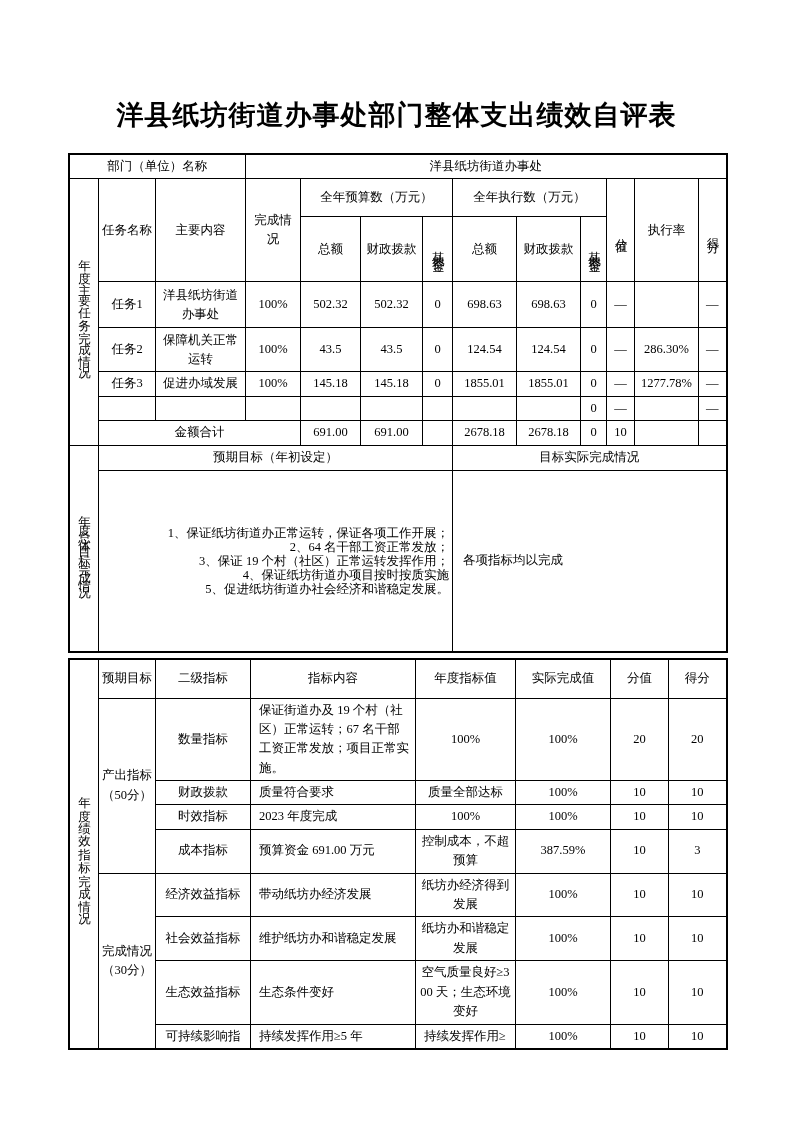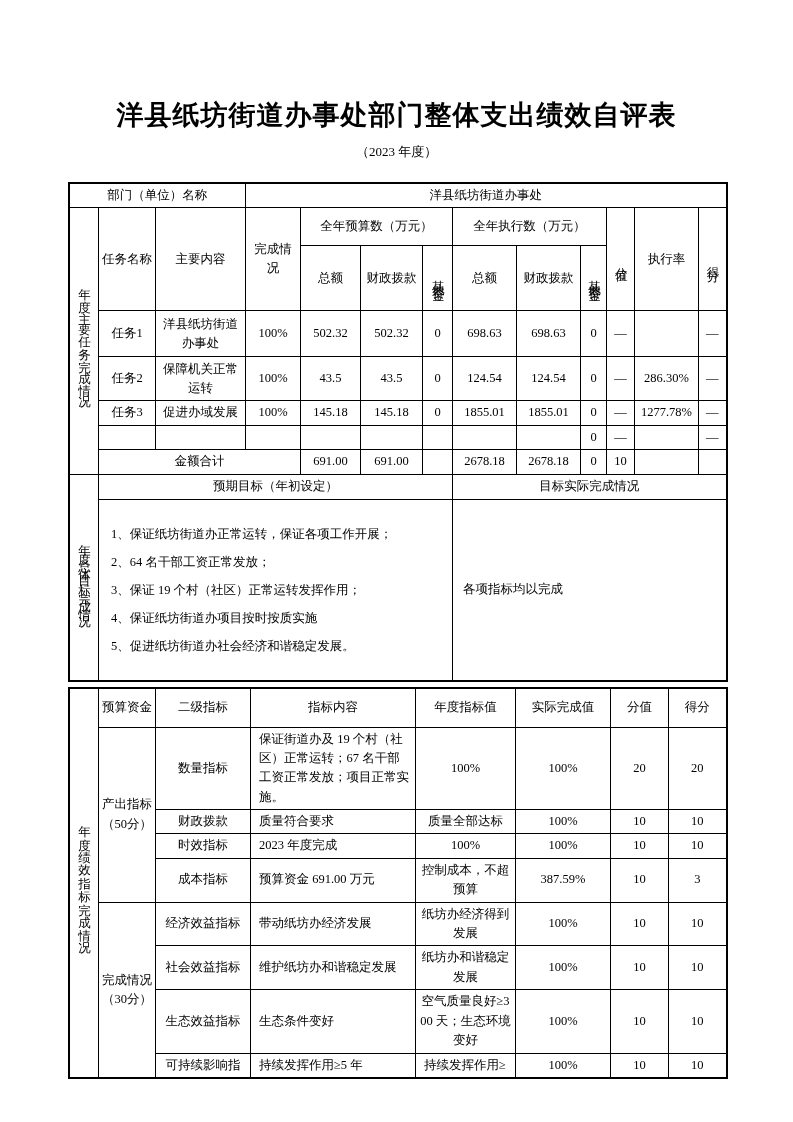--- a/index.html
+++ b/index.html
@@ -17,21 +17,21 @@
   table{border-collapse:collapse;table-layout:fixed;width:658px;}
   table.t1{border:2px solid #000;margin-top:20px;}
   table.t2{border:2px solid #000;margin-top:5px;}
   td{
     border:1px solid #000;text-align:center;vertical-align:middle;
     font-size:12.5px;line-height:1.55;padding:2px 3px;word-break:break-all;
     overflow:hidden;
   }
   td.tl{text-align:left;padding-left:8px;}
   td.goals-body{
-    text-align:left;padding-left:12px;white-space:pre-line;line-height:28px;
+    text-align:right;padding-left:12px;white-space:pre-line;line-height:14px;
   }
   td.goals-actual{text-align:left;padding-left:10px;border-radius:16px;}
   .vlabel{
     display:inline-block;writing-mode:vertical-lr;text-orientation:upright;
     font-size:12.5px;
   }
   .ls12{letter-spacing:12px;}
   .ls8{letter-spacing:8px;}
   .ls13{letter-spacing:13px;}
   .vchars{
@@ -43,21 +43,20 @@
   tr.h22{height:22px;} tr.h182{height:182px;} tr.h39{height:39px;}
   tr.h68{height:68px;} tr.h43{height:43px;} tr.h64{height:64px;}
   tr.h19{height:19px;}
 </style>
 </head>
 <body>
 
 <div class="page">
 
   <div class="doc-title">洋县纸坊街道办事处部门整体支出绩效自评表</div>
-  <div class="doc-subtitle">（2023 年度）</div>
 
   <div class="tbl-wrap">
 
     <table class="t1">
       <colgroup>
         <col style="width:30px">
           <col style="width:57px">
           <col style="width:90px">
         <col style="width:55px">
           <col style="width:60px">
@@ -210,21 +209,21 @@
           <col style="width:95px">
         <col style="width:58px">
           <col style="width:58px">
       </colgroup>
 
       <tbody>
           <tr class="h39">
         <td rowspan="9">
           <span class="vlabel ls13">年度绩效指标完成情况</span>
         </td>
-        <td>预算资金</td>
+        <td>预期目标</td>
         <td>二级指标</td>
         <td>指标内容</td>
         <td>年度指标值</td>
         <td>实际完成值</td>
         <td>分值</td>
         <td>得分</td>
       </tr>
 
       <tr class="h68">
         <td rowspan="4">产出指标（50分）</td>

